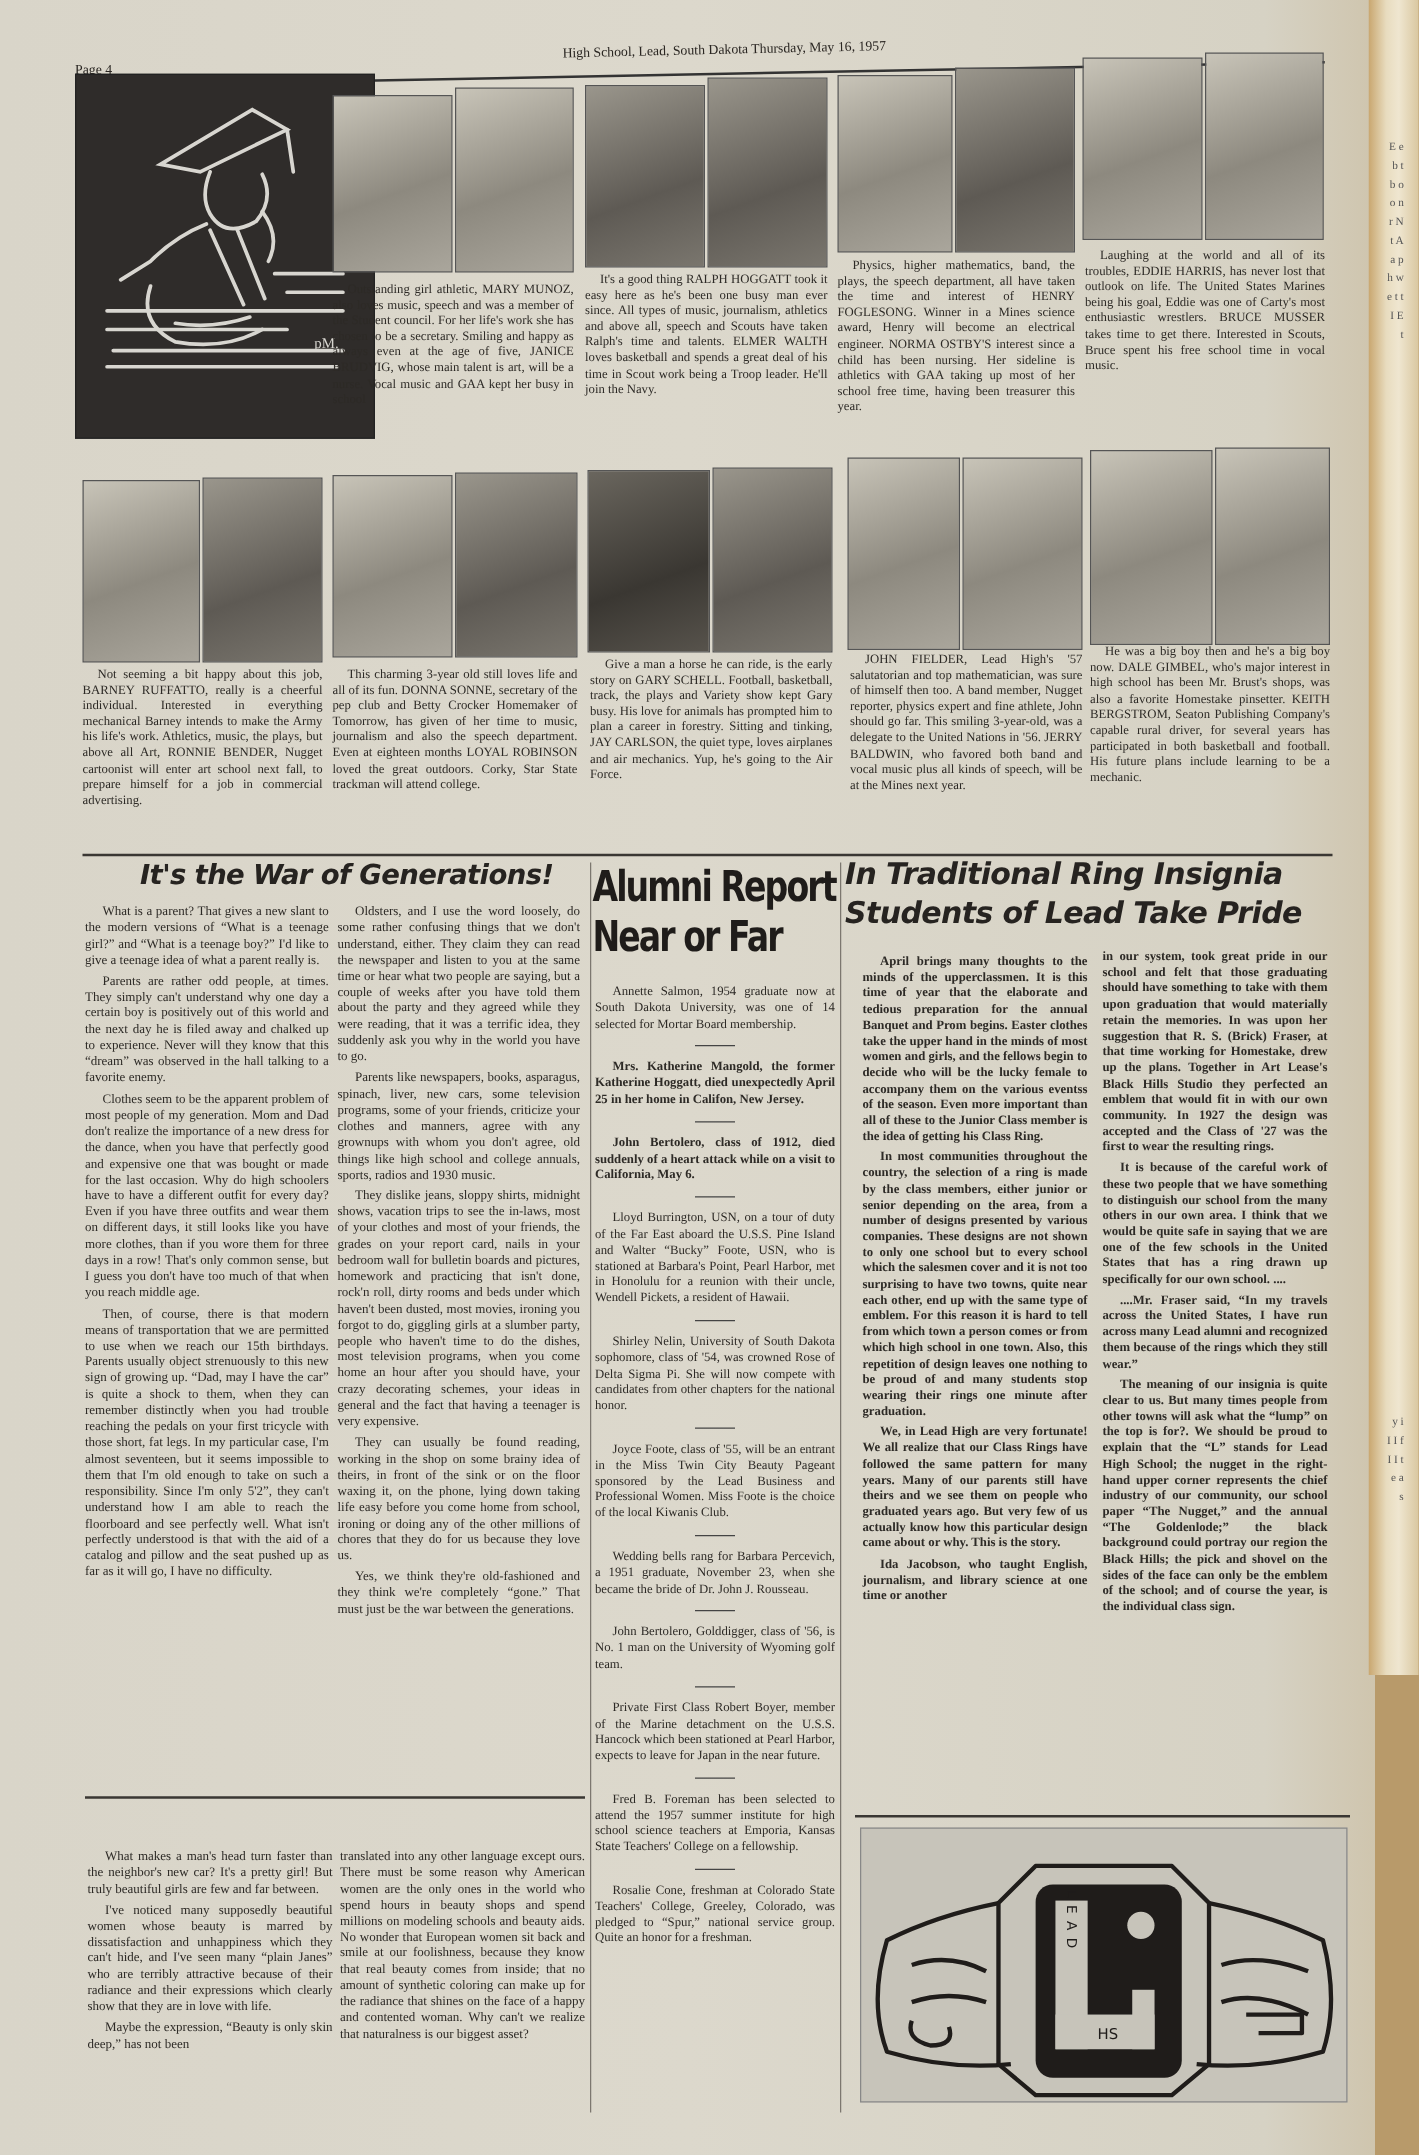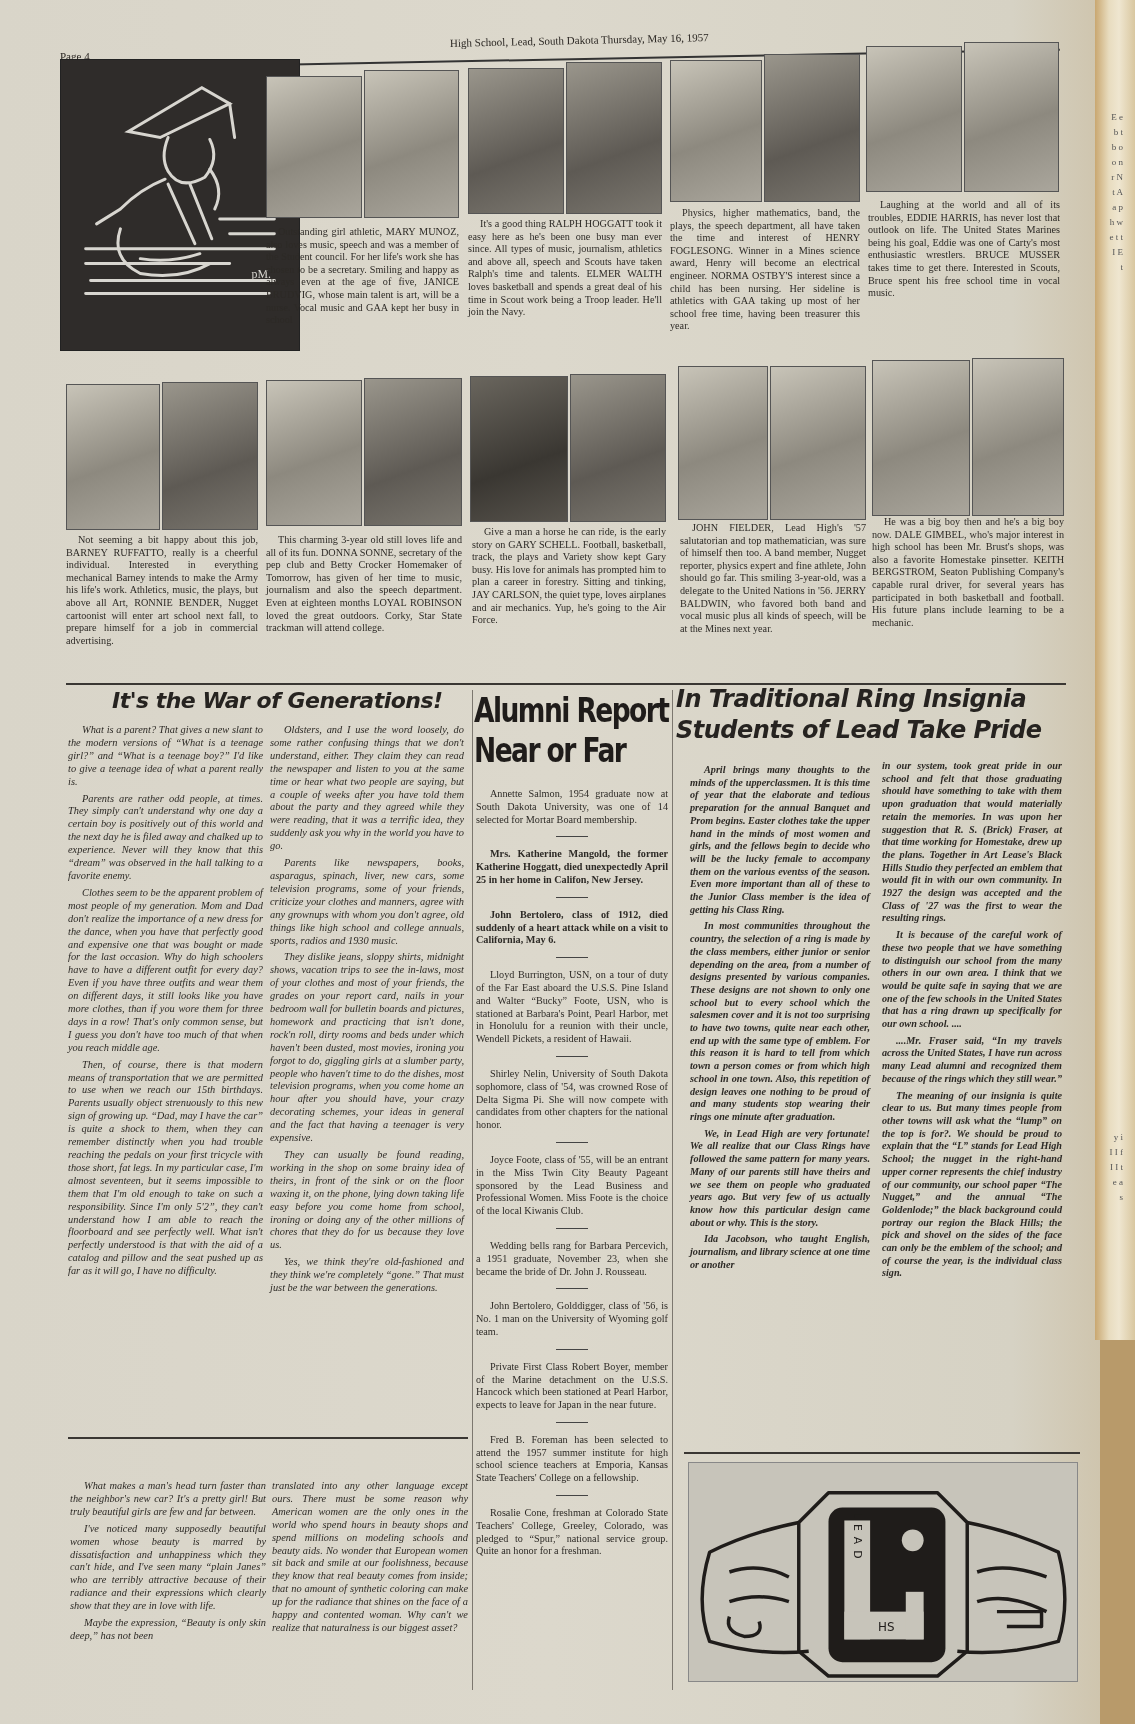--- a/index.html
+++ b/index.html
@@ -57,21 +57,21 @@
     color: #262320; letter-spacing: -0.5px;
   }
   .alumni-head {
     position: absolute; font-family: "DejaVu Sans", sans-serif; font-weight: bold; color: #1f1c1a;
     font-size: 34px; line-height: 40px; letter-spacing: -2px; transform: scaleX(0.78); transform-origin: left;
   }
   .col {
     position: absolute; font-size: 10.4px; line-height: 12.9px; text-align: justify;
     font-family: "Liberation Serif", serif; color: #2d2a26;
   }
-  .col p { text-indent: 14px; margin-bottom: 4px; font-style: italic; }
+  .col p { text-indent: 14px; margin-bottom: 4px; }
   .col.bold { font-weight: bold; }
   .alumni-item { font-size: 10.2px; line-height: 12.8px; text-align: justify; text-indent: 14px; }
   .alumni-item.bold { font-weight: bold; }
   .sep { width: 32px; height: 1px; background: #444; margin: 10px auto 11px; }
   .ring-box {
     position: absolute; left: 688px; top: 1462px; width: 390px; height: 220px;
     background: #c7c4ba; border: 1px solid #888;
   }
   .ring-box svg { width: 100%; height: 100%; }
 </style>

